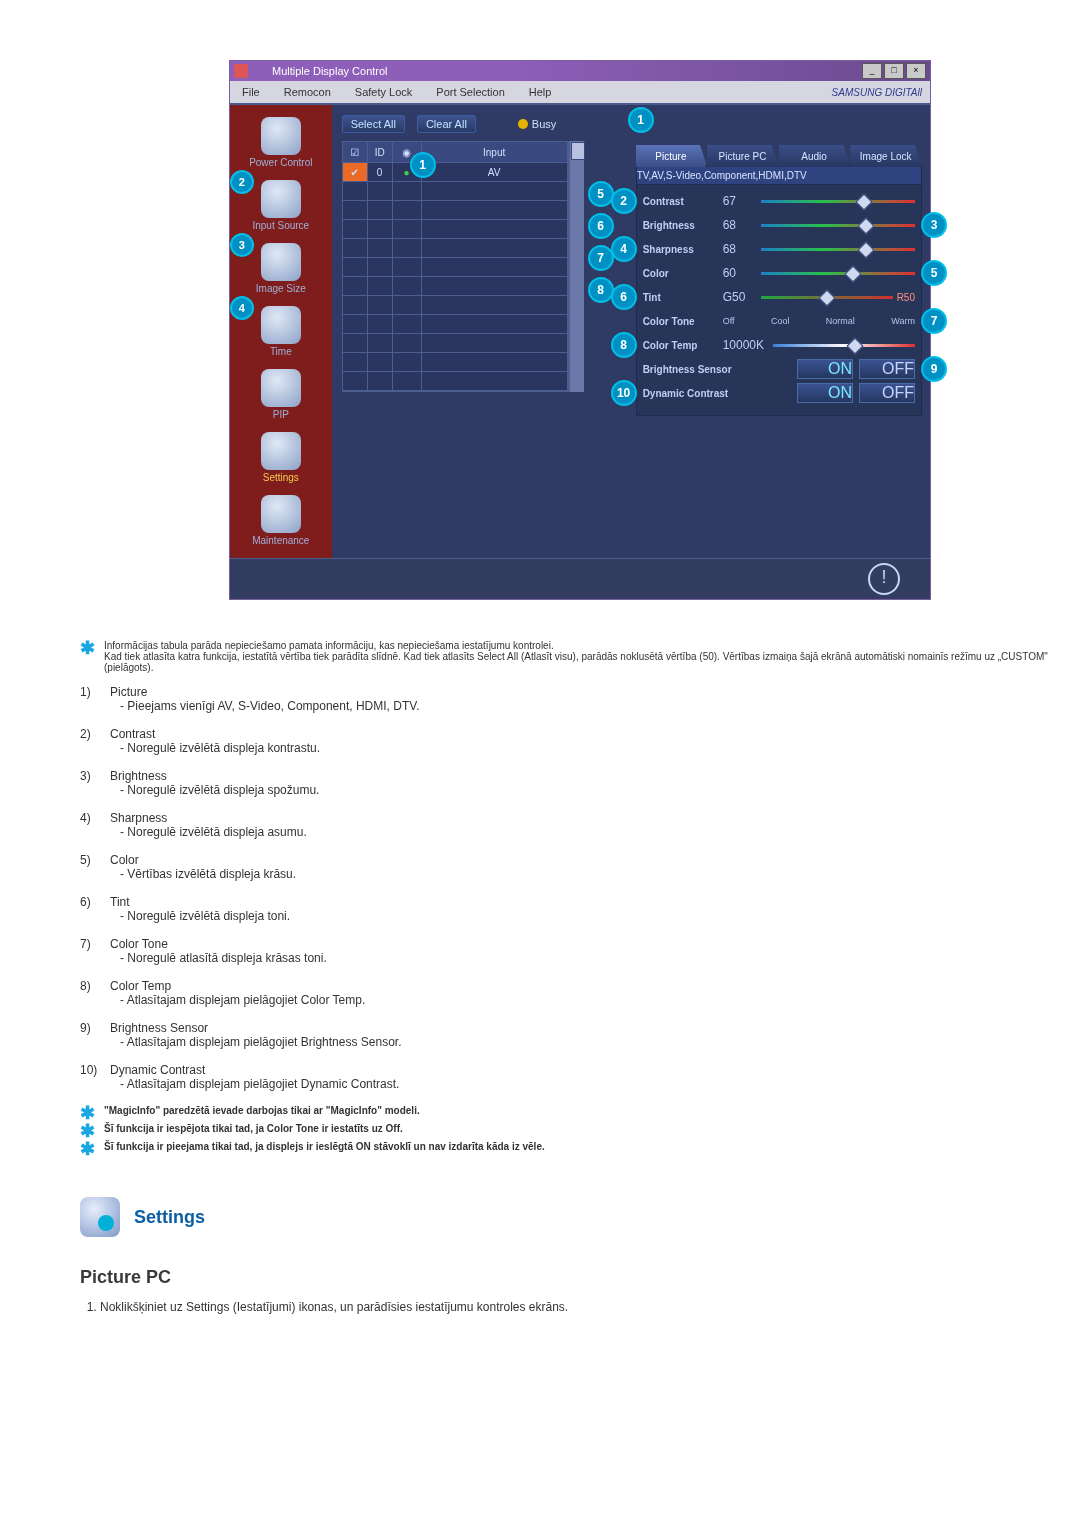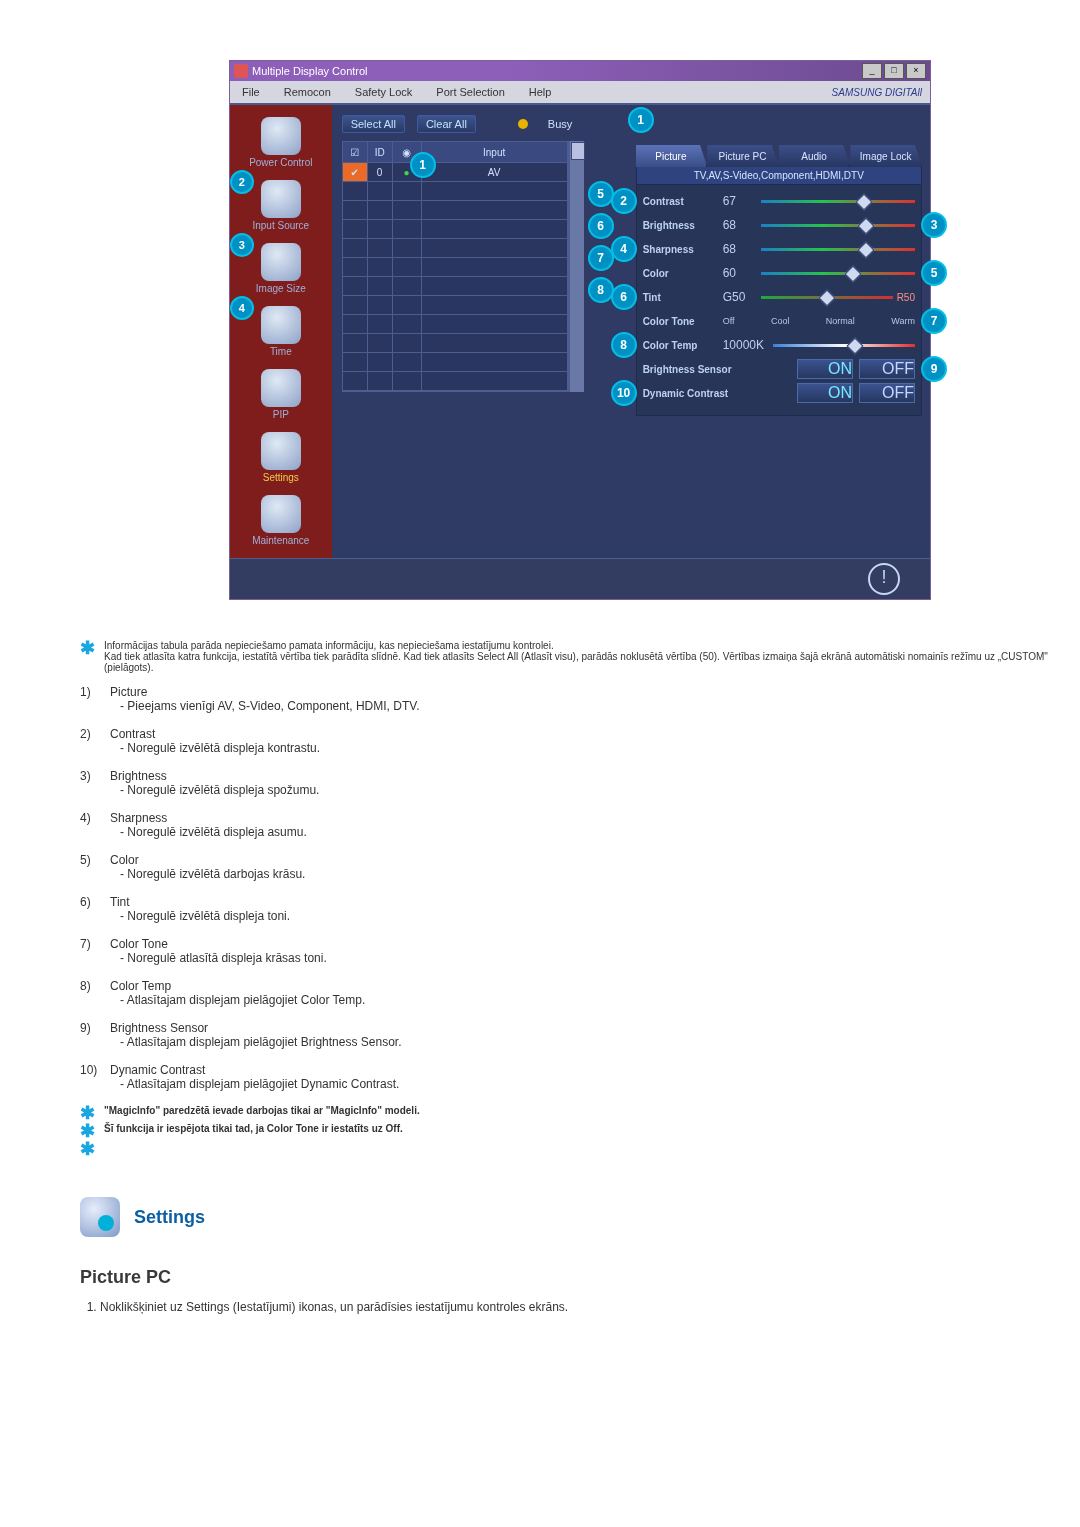--- a/index.html
+++ b/index.html
@@ -1,55 +1,55 @@
 <!DOCTYPE html>
 <html><head>
 <meta charset="utf-8">
 <style>
   body{margin:0;background:#fff;font-family:Verdana,Arial,sans-serif;font-size:12px;color:#333;}
   .page{width:1080px;margin:0 auto;padding:60px 40px;}
   .figure{display:block;margin:0 auto 40px auto;}
   
   .appwin{width:700px;margin:0 auto;border:1px solid #7a5f9e;background:#2a3556;}
-  .titlebar{height:20px;background:linear-gradient(to right,#8d5fb8,#8d5fb8 40%,#6b4a8f);color:#fff;font-size:11px;display:flex;align-items:center;padding:0 4px;}
+  .titlebar{height:20px;background:linear-gradient(to right,#8d5fb8,#8d5fb8 40%,#6b4a8f);color:#fff;font-size:11px;display:flex;align-items:center;padding:0 4px;gap:20px;}
   .titlebar .icon-app{width:14px;height:14px;background:#d55;margin-right:4px;border-radius:2px;}
   .winbtns{margin-left:auto;display:flex;gap:2px;}
   .winbtn{width:18px;height:14px;background:#c9c9c9;border:1px solid #555;font-size:9px;text-align:center;line-height:12px;color:#000;}
   .menubar{height:22px;background:#d6d6e0;display:flex;align-items:center;font-size:11px;color:#333;}
   .menubar .menuitem{padding:0 12px;cursor:pointer;}
   .brand{margin-left:auto;padding-right:8px;font-style:italic;font-size:10px;color:#2b3a8f;}
   .mainarea{display:flex;background:#2f3b64;border-top:2px solid #4a5a8c;}
   
   .sidebar{width:110px;background:#7f1d1d;padding:8px 0;display:flex;flex-direction:column;align-items:center;gap:4px;}
   .side-item{width:90px;text-align:center;color:#9fb0d8;font-size:10px;padding:4px 0;position:relative;}
   .side-item.active{color:#f5c94a;}
   .side-iconbox{width:40px;height:38px;margin:0 auto 2px auto;background:radial-gradient(circle at 40% 30%,#dfe9f5,#8ea2c8);border-radius:8px;position:relative;}
   .side-marker{position:absolute;top:-6px;left:-6px;width:20px;height:20px;border:2px solid #00c0e8;border-radius:50%;background:#0091c4;color:#fff;font-size:11px;font-weight:bold;text-align:center;line-height:20px;}
   
   .center{flex:1;padding:10px;}
   .toolbar{display:flex;gap:12px;margin-bottom:8px;}
   .tbtn{font-size:11px;color:#bfe3ff;padding:2px 8px;border:1px solid #3d5aa8;background:linear-gradient(#3e548e,#2a3a66);border-radius:2px;}
-  .busy{display:flex;align-items:center;gap:20px;color:#cfe1ff;font-size:11px;margin-left:30px;}
+  .busy{display:flex;align-items:center;gap:4px;color:#cfe1ff;font-size:11px;margin-left:30px;}
   .busy-dot{width:10px;height:10px;background:#e6b400;border-radius:50%;}
   .marker{display:inline-flex;width:22px;height:22px;border:2px solid #00c0e8;border-radius:50%;background:#0091c4;color:#fff;font-size:12px;font-weight:bold;align-items:center;justify-content:center;}
   .gridhead,.gridrow{display:flex;}
   .gridtable{border:1px solid #4c5d8f;width:225px;}
   .cell{height:18px;border-right:1px solid #4c5d8f;border-bottom:1px solid #4c5d8f;background:#2a3660;font-size:10px;color:#cfe1ff;display:flex;align-items:center;justify-content:center;}
   .cell.h{background:#3a4a80;height:20px;}
   .cell.c0{width:24px;} .cell.c1{width:24px;} .cell.c2{width:28px;} .cell.c3{width:145px;}
   .scrollbar{width:14px;background:#6a78a8;border-left:1px solid #4c5d8f;}
   .scroll-thumb{width:12px;height:16px;background:#b8c2e0;margin:1px;border:1px solid #3a4680;}
   .rowmarkers{display:flex;flex-direction:column;gap:0px;margin-top:40px;margin-left:4px;}
   .rowmarkers .marker{margin-bottom:6px;}
   
   .rightpanel{width:310px;padding:10px 8px 10px 12px;position:relative;}
   .tabs{display:flex;margin-top:30px;}
   .tab{flex:1;height:22px;font-size:10px;color:#d7e4ff;display:flex;align-items:center;justify-content:center;background:linear-gradient(#3b4e88,#273762);border-right:1px solid #1e2a4a;clip-path:polygon(0 0,90% 0,100% 100%,0 100%);}
   .tab.active{background:linear-gradient(#5a72b8,#3b4e88);color:#fff;}
-  .bluehead{background:#2f4380;color:#d7e4ff;font-size:10px;text-align:center;padding:3px 0;border:1px solid #1d2a52;border-top:none;}
+  .bluehead{background:#2f4380;color:#d7e4ff;font-size:10px;text-align:left;padding:3px 0;border:1px solid #1d2a52;border-top:none;}
   .ctrlbox{border:1px solid #1d2a52;border-top:none;background:#273559;padding:4px 6px 10px 6px;}
   .ctrlrow{display:flex;align-items:center;height:24px;position:relative;}
   .cn-pre{position:absolute;left:-32px;}
   .cn-post{position:absolute;right:-32px;}
   .clabel{width:80px;font-size:10px;color:#bcd0f5;font-weight:bold;}
   .cval{width:38px;font-size:12px;color:#bcd0f5;}
   .slider{flex:1;height:8px;position:relative;}
   .slider .bar{position:absolute;left:0;right:0;top:3px;height:3px;background:linear-gradient(to right,#1f7fc4,#27c24c 40%,#e03030);}
   .slider .thumb{position:absolute;top:-1px;width:10px;height:10px;background:#cfd9f0;border:1px solid #2a3a70;transform:translateX(-50%) rotate(45deg);}
   .togglebtn{width:54px;height:18px;margin-left:6px;border:1px solid #4a6aa8;background:linear-gradient(#3a5290,#263760);color:#c6d6ff;font-size:16px;text-align:right;line-height:18px;}
@@ -362,21 +362,21 @@
     <li>
           <div class="nnum">3)</div>
           <div><span class="ntitle">Brightness</span><span class="ndesc">Noregulē izvēlētā displeja spožumu.</span></div>
         </li>
     <li>
           <div class="nnum">4)</div>
           <div><span class="ntitle">Sharpness</span><span class="ndesc">Noregulē izvēlētā displeja asumu.</span></div>
         </li>
     <li>
           <div class="nnum">5)</div>
-          <div><span class="ntitle">Color</span><span class="ndesc">Noregulē izvēlētā darbojas krāsu.</span></div>
+          <div><span class="ntitle">Color</span><span class="ndesc">Vērtības izvēlētā displeja krāsu.</span></div>
         </li>
     <li>
           <div class="nnum">6)</div>
           <div><span class="ntitle">Tint</span><span class="ndesc">Noregulē izvēlētā displeja toni.</span></div>
         </li>
     <li>
           <div class="nnum">7)</div>
           <div><span class="ntitle">Color Tone</span><span class="ndesc">Noregulē atlasītā displeja krāsas toni.</span></div>
         </li>
     <li>
@@ -396,20 +396,21 @@
   <div class="star-row boldstar">
         <div class="star">✱</div>
         <div class="star-text">"MagicInfo" paredzētā ievade darbojas tikai ar "MagicInfo" modeli.</div>
       </div>
   <div class="star-row boldstar">
         <div class="star">✱</div>
         <div class="star-text">Šī funkcija ir iespējota tikai tad, ja Color Tone ir iestatīts uz Off.</div>
       </div>
   <div class="star-row boldstar">
         <div class="star">✱</div>
+        <div class="star-text">Šī funkcija ir pieejama tikai tad, ja displejs ir ieslēgtā ON stāvoklī un nav izdarīta kāda iz vēle.</div>
       </div>
 
   <div class="section">
     <div class="section-head">
       <div class="sect-icon"></div>
       <div class="sect-title">Settings</div>
     </div>
     <div class="sub-title">Picture PC</div>
     <ol class="ordered">
       <li>Noklikšķiniet uz Settings (Iestatījumi) ikonas, un parādīsies iestatījumu kontroles ekrāns.</li>

